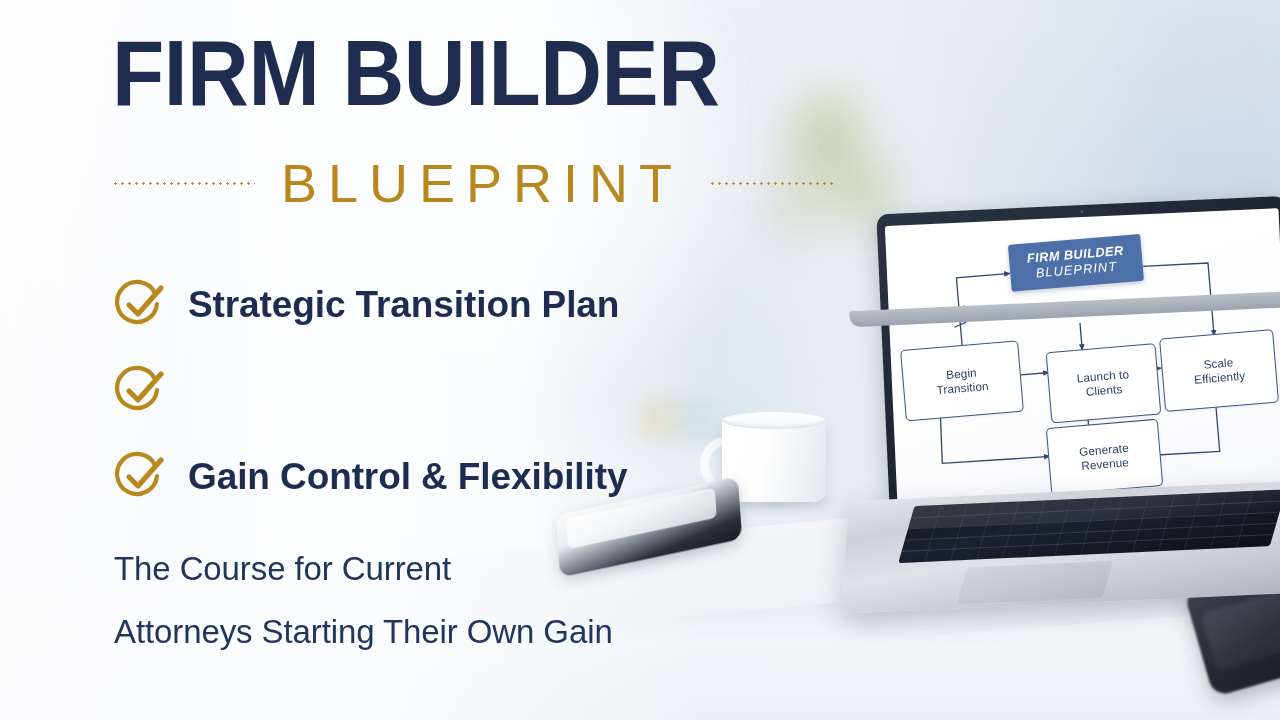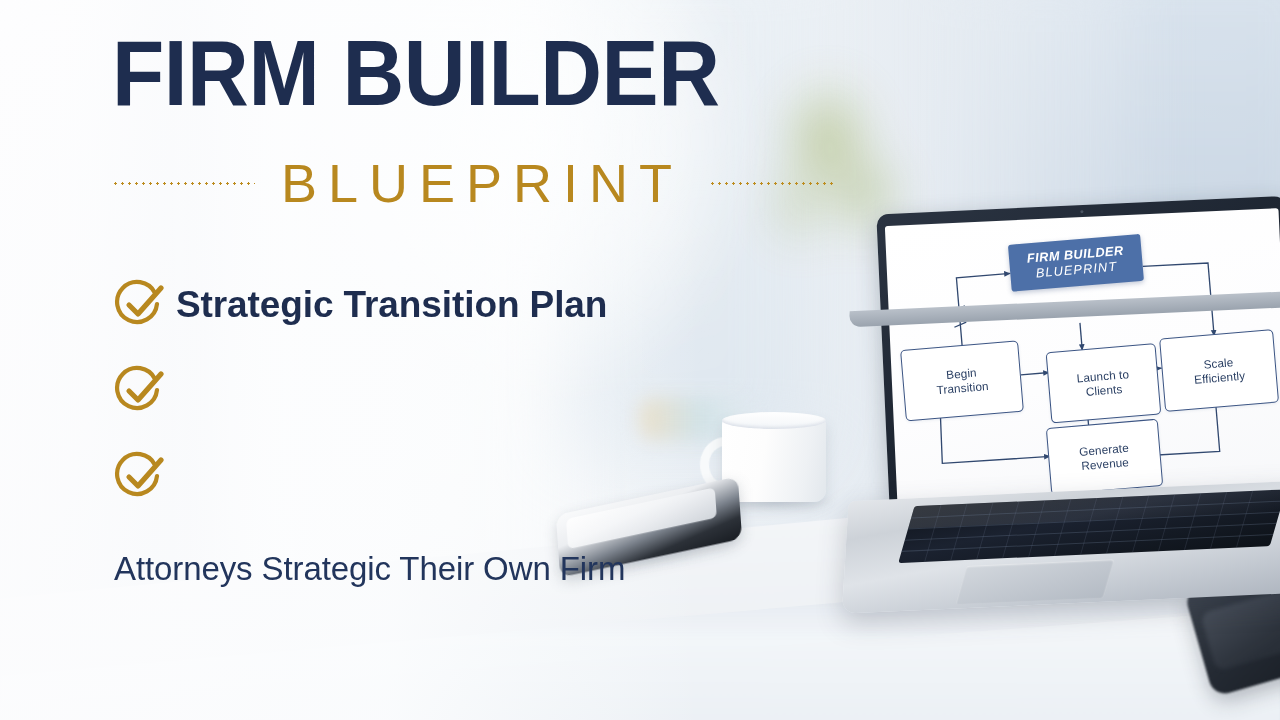--- a/index.html
+++ b/index.html
@@ -365,21 +365,21 @@
     align-items: center;
     height: 86px;
   }
   .check-icon { flex: 0 0 auto; width: 56px; height: 52px; }
   .bullet-text {
     font-size: 37px;
     font-weight: bold;
     color: #1e2d4f;
     letter-spacing: -0.1px;
     white-space: nowrap;
-    margin-left: 8px;
+    margin-left: 20px;
   }
 
   .tagline {
     position: absolute;
     left: 114px; top: 538px;
     font-size: 33px;
     color: #22355c;
     line-height: 1.9;
     white-space: nowrap;
   }
@@ -545,21 +545,23 @@
         <path d="M43,14 A20,20 0 1 0 45,25" fill="none" stroke="#b8881f" stroke-width="4.2" stroke-linecap="round"></path>
         <path d="M17,26 L26,35 L49,9" fill="none" stroke="#b8881f" stroke-width="5.2" stroke-linecap="round" stroke-linejoin="round"></path>
       </svg>
     </div>
 
     <div class="bullet">
       <svg class="check-icon" viewBox="0 0 56 52">
         <path d="M43,14 A20,20 0 1 0 45,25" fill="none" stroke="#b8881f" stroke-width="4.2" stroke-linecap="round"></path>
         <path d="M17,26 L26,35 L49,9" fill="none" stroke="#b8881f" stroke-width="5.2" stroke-linecap="round" stroke-linejoin="round"></path>
       </svg>
+      <span class="bullet-text">Gain Control &amp; Flexibility</span>
     </div>
 
   </div>
 
   <div class="tagline">
-    <div>Attorneys Strategic Their Own Firm</div>
+    <div>The Course for Current</div>
+    <div>Attorneys Starting Their Own Gain</div>
   </div>
 
 </div>
 
 </body></html>

